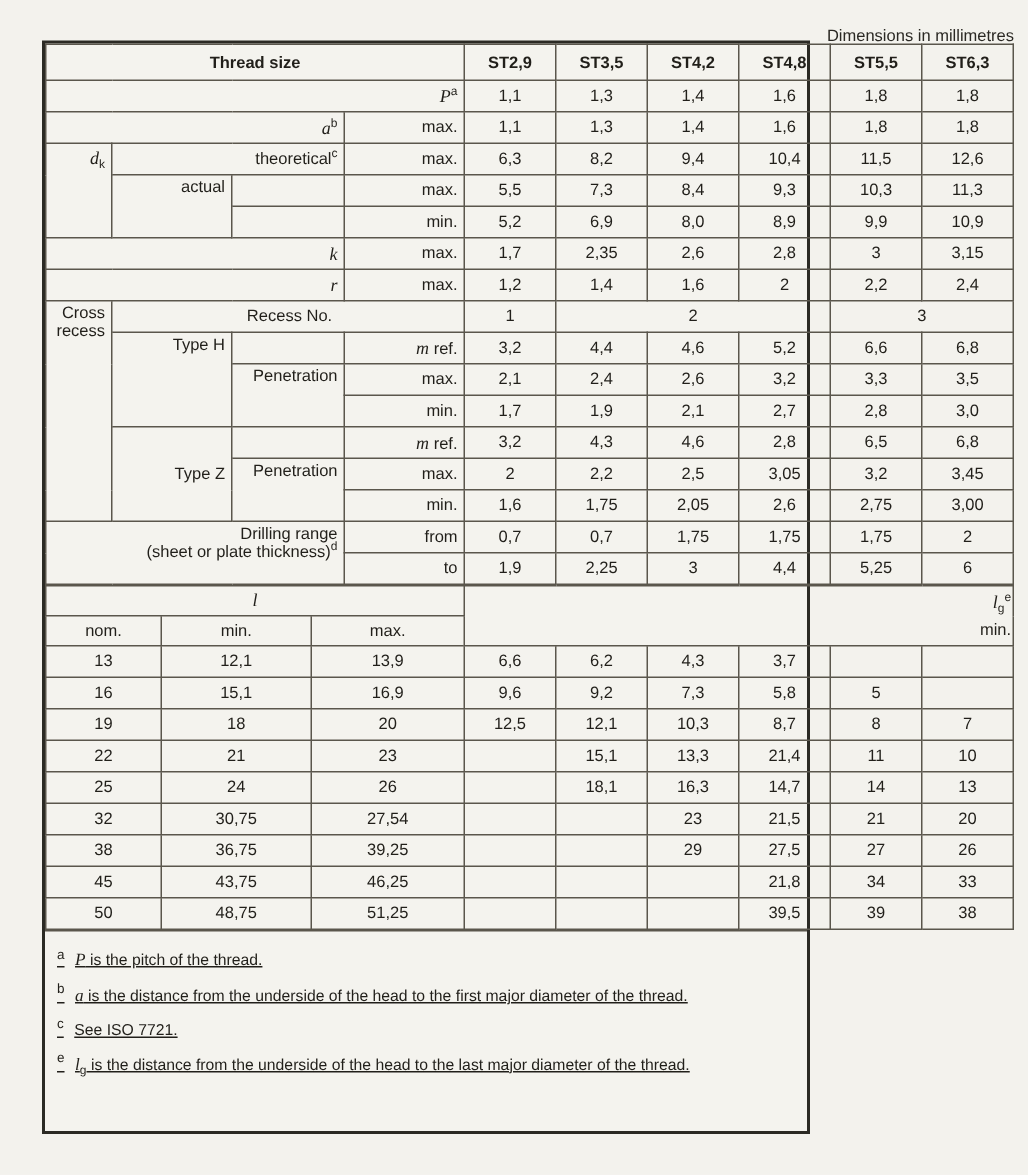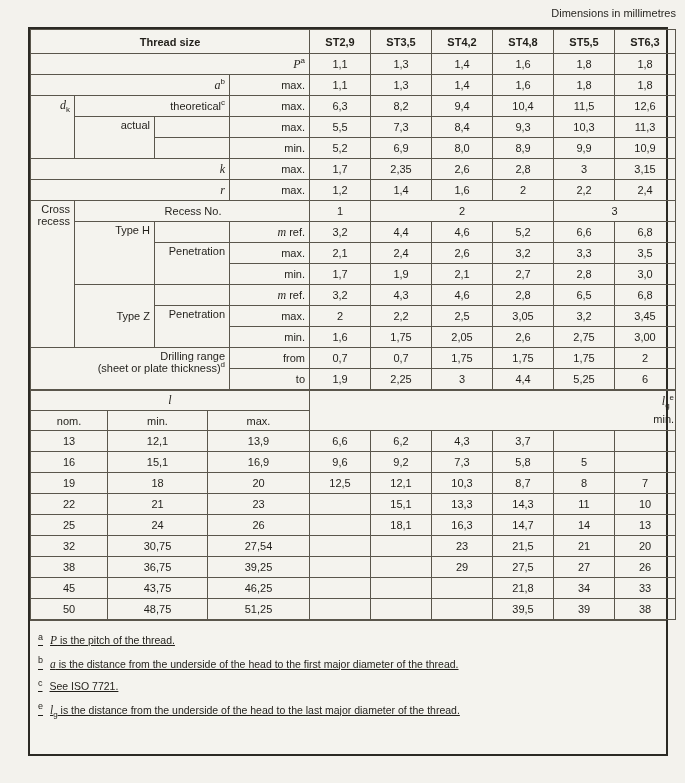--- a/index.html
+++ b/index.html
@@ -5,25 +5,25 @@
   html,body { margin:0; padding:0; }
   body {
     width:685px; height:783px;
     background:#f3f2ed;
     font-family:"Liberation Sans", sans-serif;
     color:#211f1a;
     position:relative;
     -webkit-font-smoothing:antialiased;
   }
   .note {
-    position:absolute; top:7px; right:9px;
+    position:absolute; top:18px; right:9px;
     font-size:11px; color:#2a2823;
   }
   .frame {
-    position:absolute; left:28px; top:27px; width:640px;
+    position:absolute; left:28px; top:27px; width:512px;
     border:2px solid #2b2a24;
     background:#f4f3ee;
     box-sizing:border-box;
   }
   table { border-collapse:collapse; width:100%; table-layout:fixed; }
   td, th { border:1px solid #5a564c; overflow:hidden; white-space:nowrap; box-sizing:border-box; }
   th { font-weight:bold; font-size:11px; text-align:center; padding:2px 2px; }
   .t-upper tr { height:21px; }
   .t-upper tr.hdr { height:24px; }
   .t-lower tr { height:21px; }
@@ -313,21 +313,21 @@
           <td class="v">8</td>
           <td class="v">7</td>
         </tr>
     <tr>
           <td class="v">22</td>
           <td class="v">21</td>
           <td class="v">23</td>
           <td class="v"></td>
           <td class="v">15,1</td>
           <td class="v">13,3</td>
-          <td class="v">14,3</td>
+          <td class="v">21,4</td>
           <td class="v">11</td>
           <td class="v">10</td>
         </tr>
     <tr>
           <td class="v">25</td>
           <td class="v">24</td>
           <td class="v">26</td>
           <td class="v"></td>
           <td class="v">18,1</td>
           <td class="v">16,3</td>

